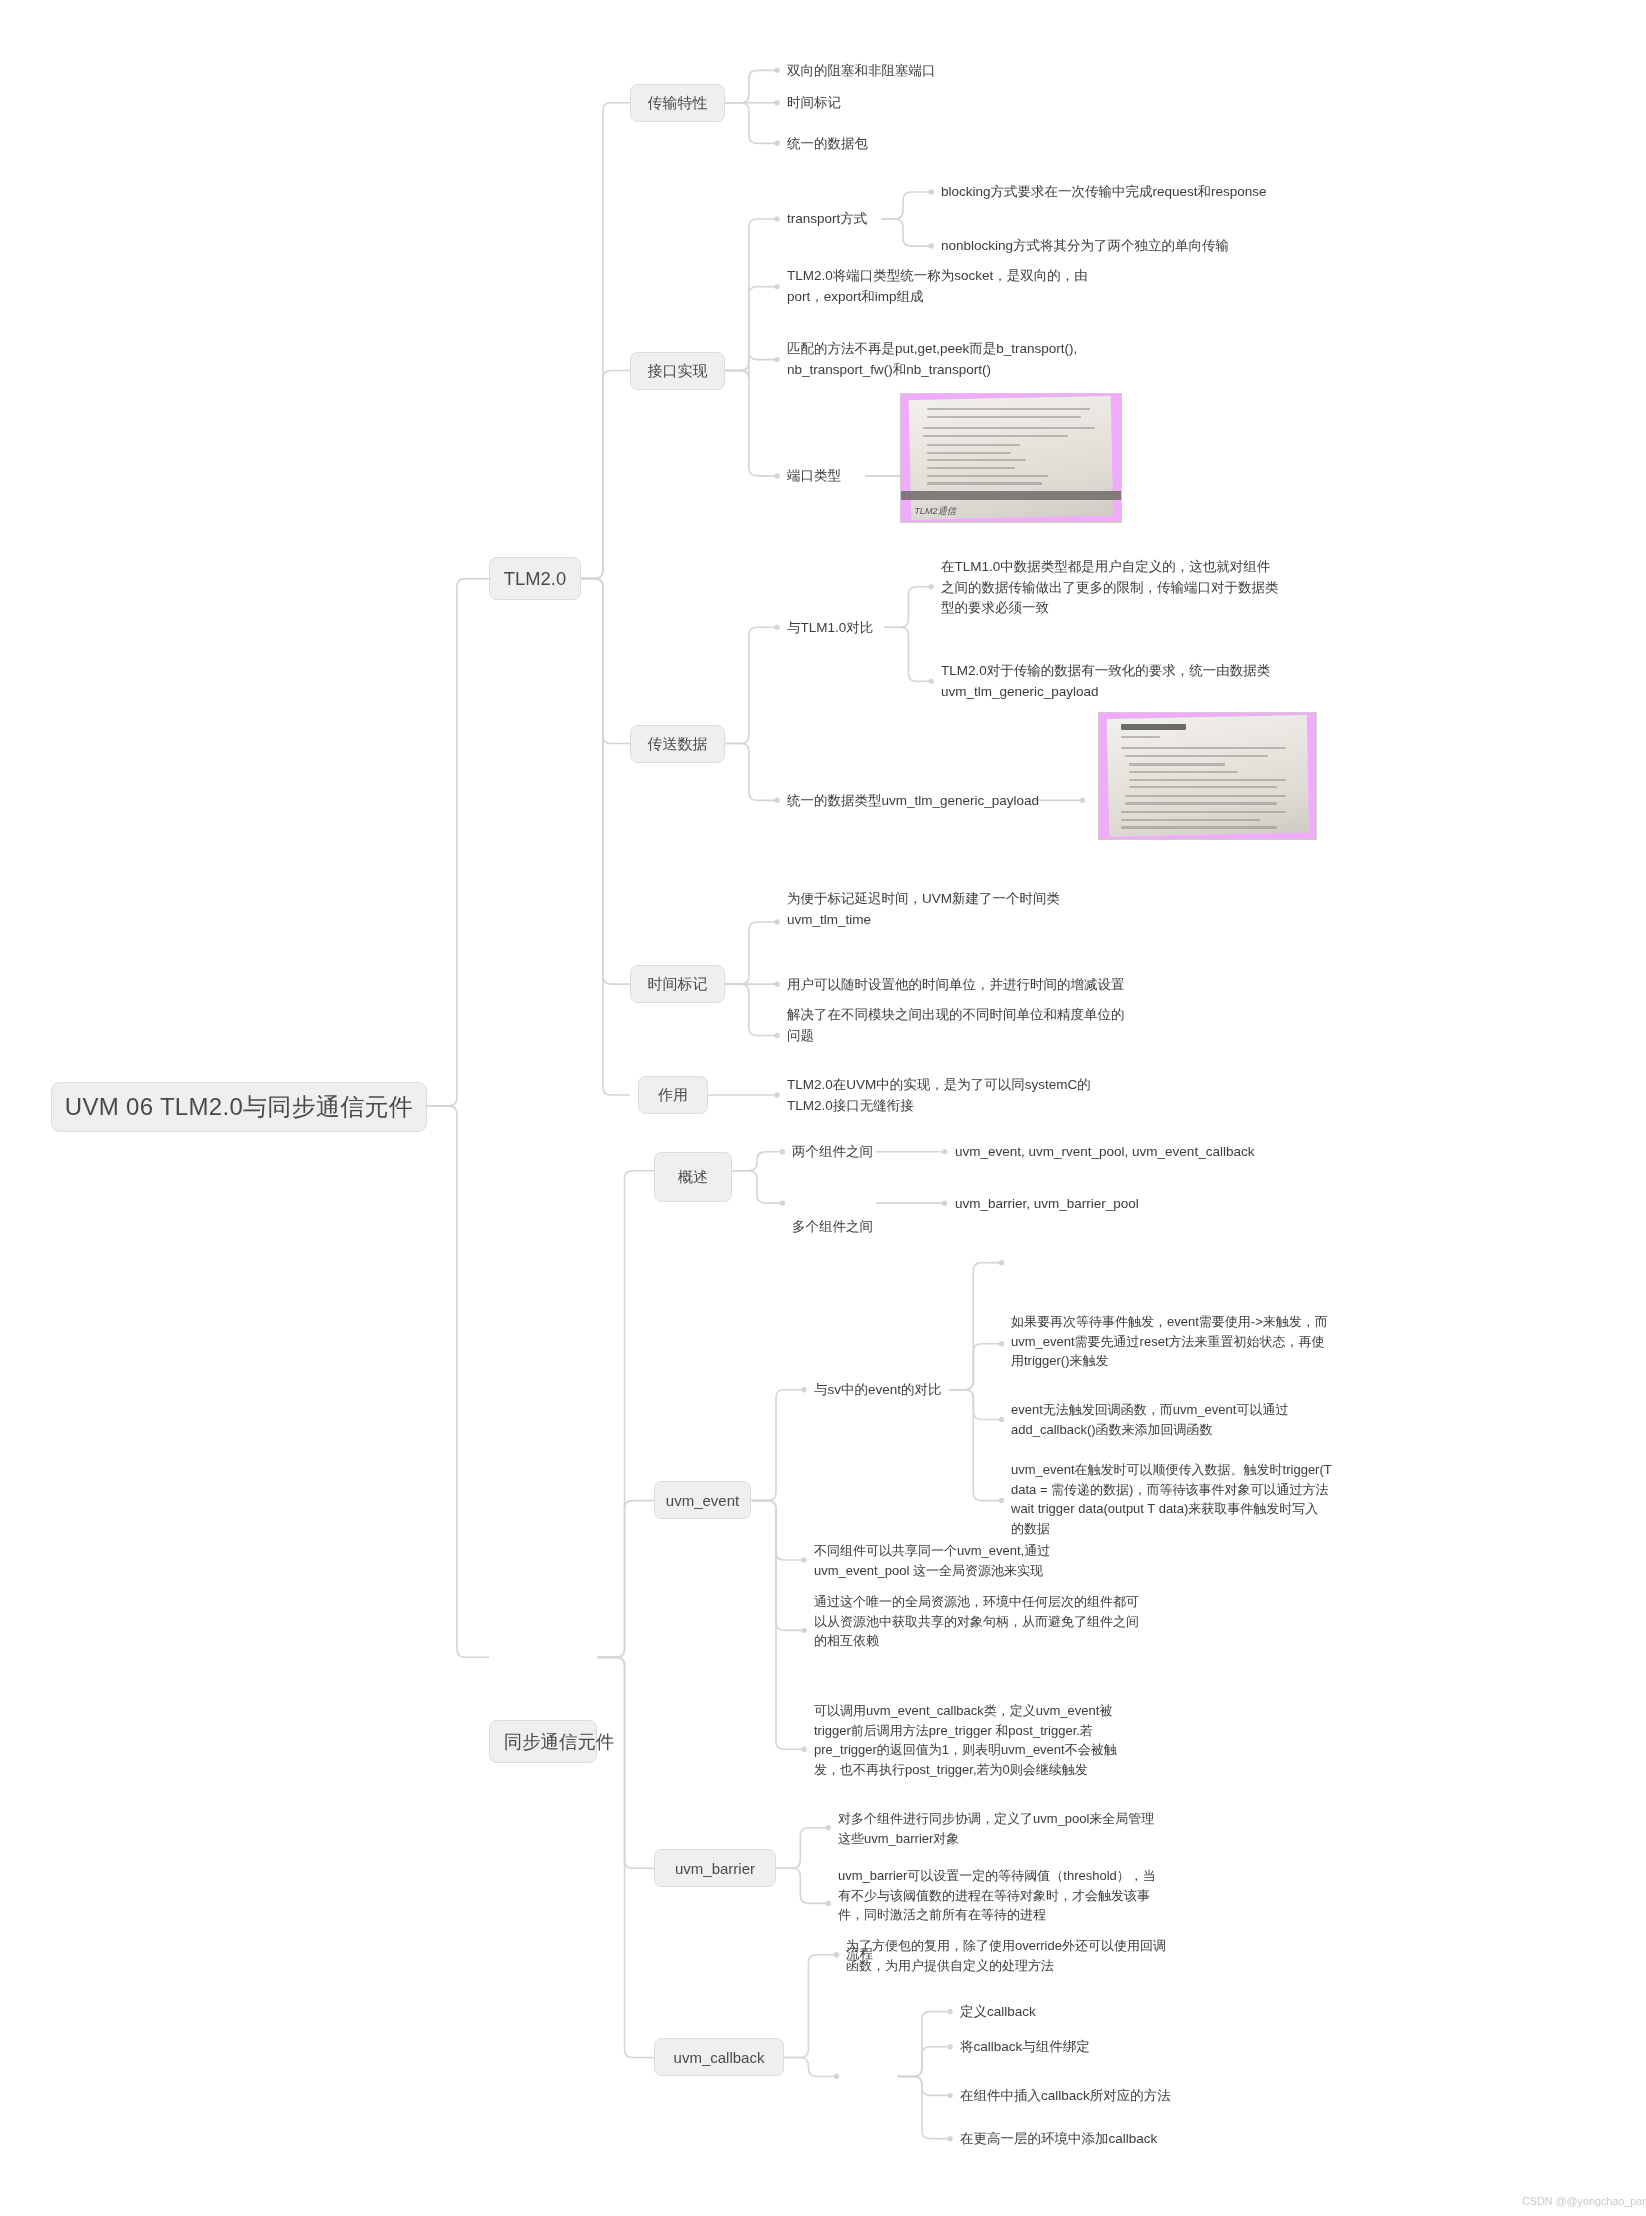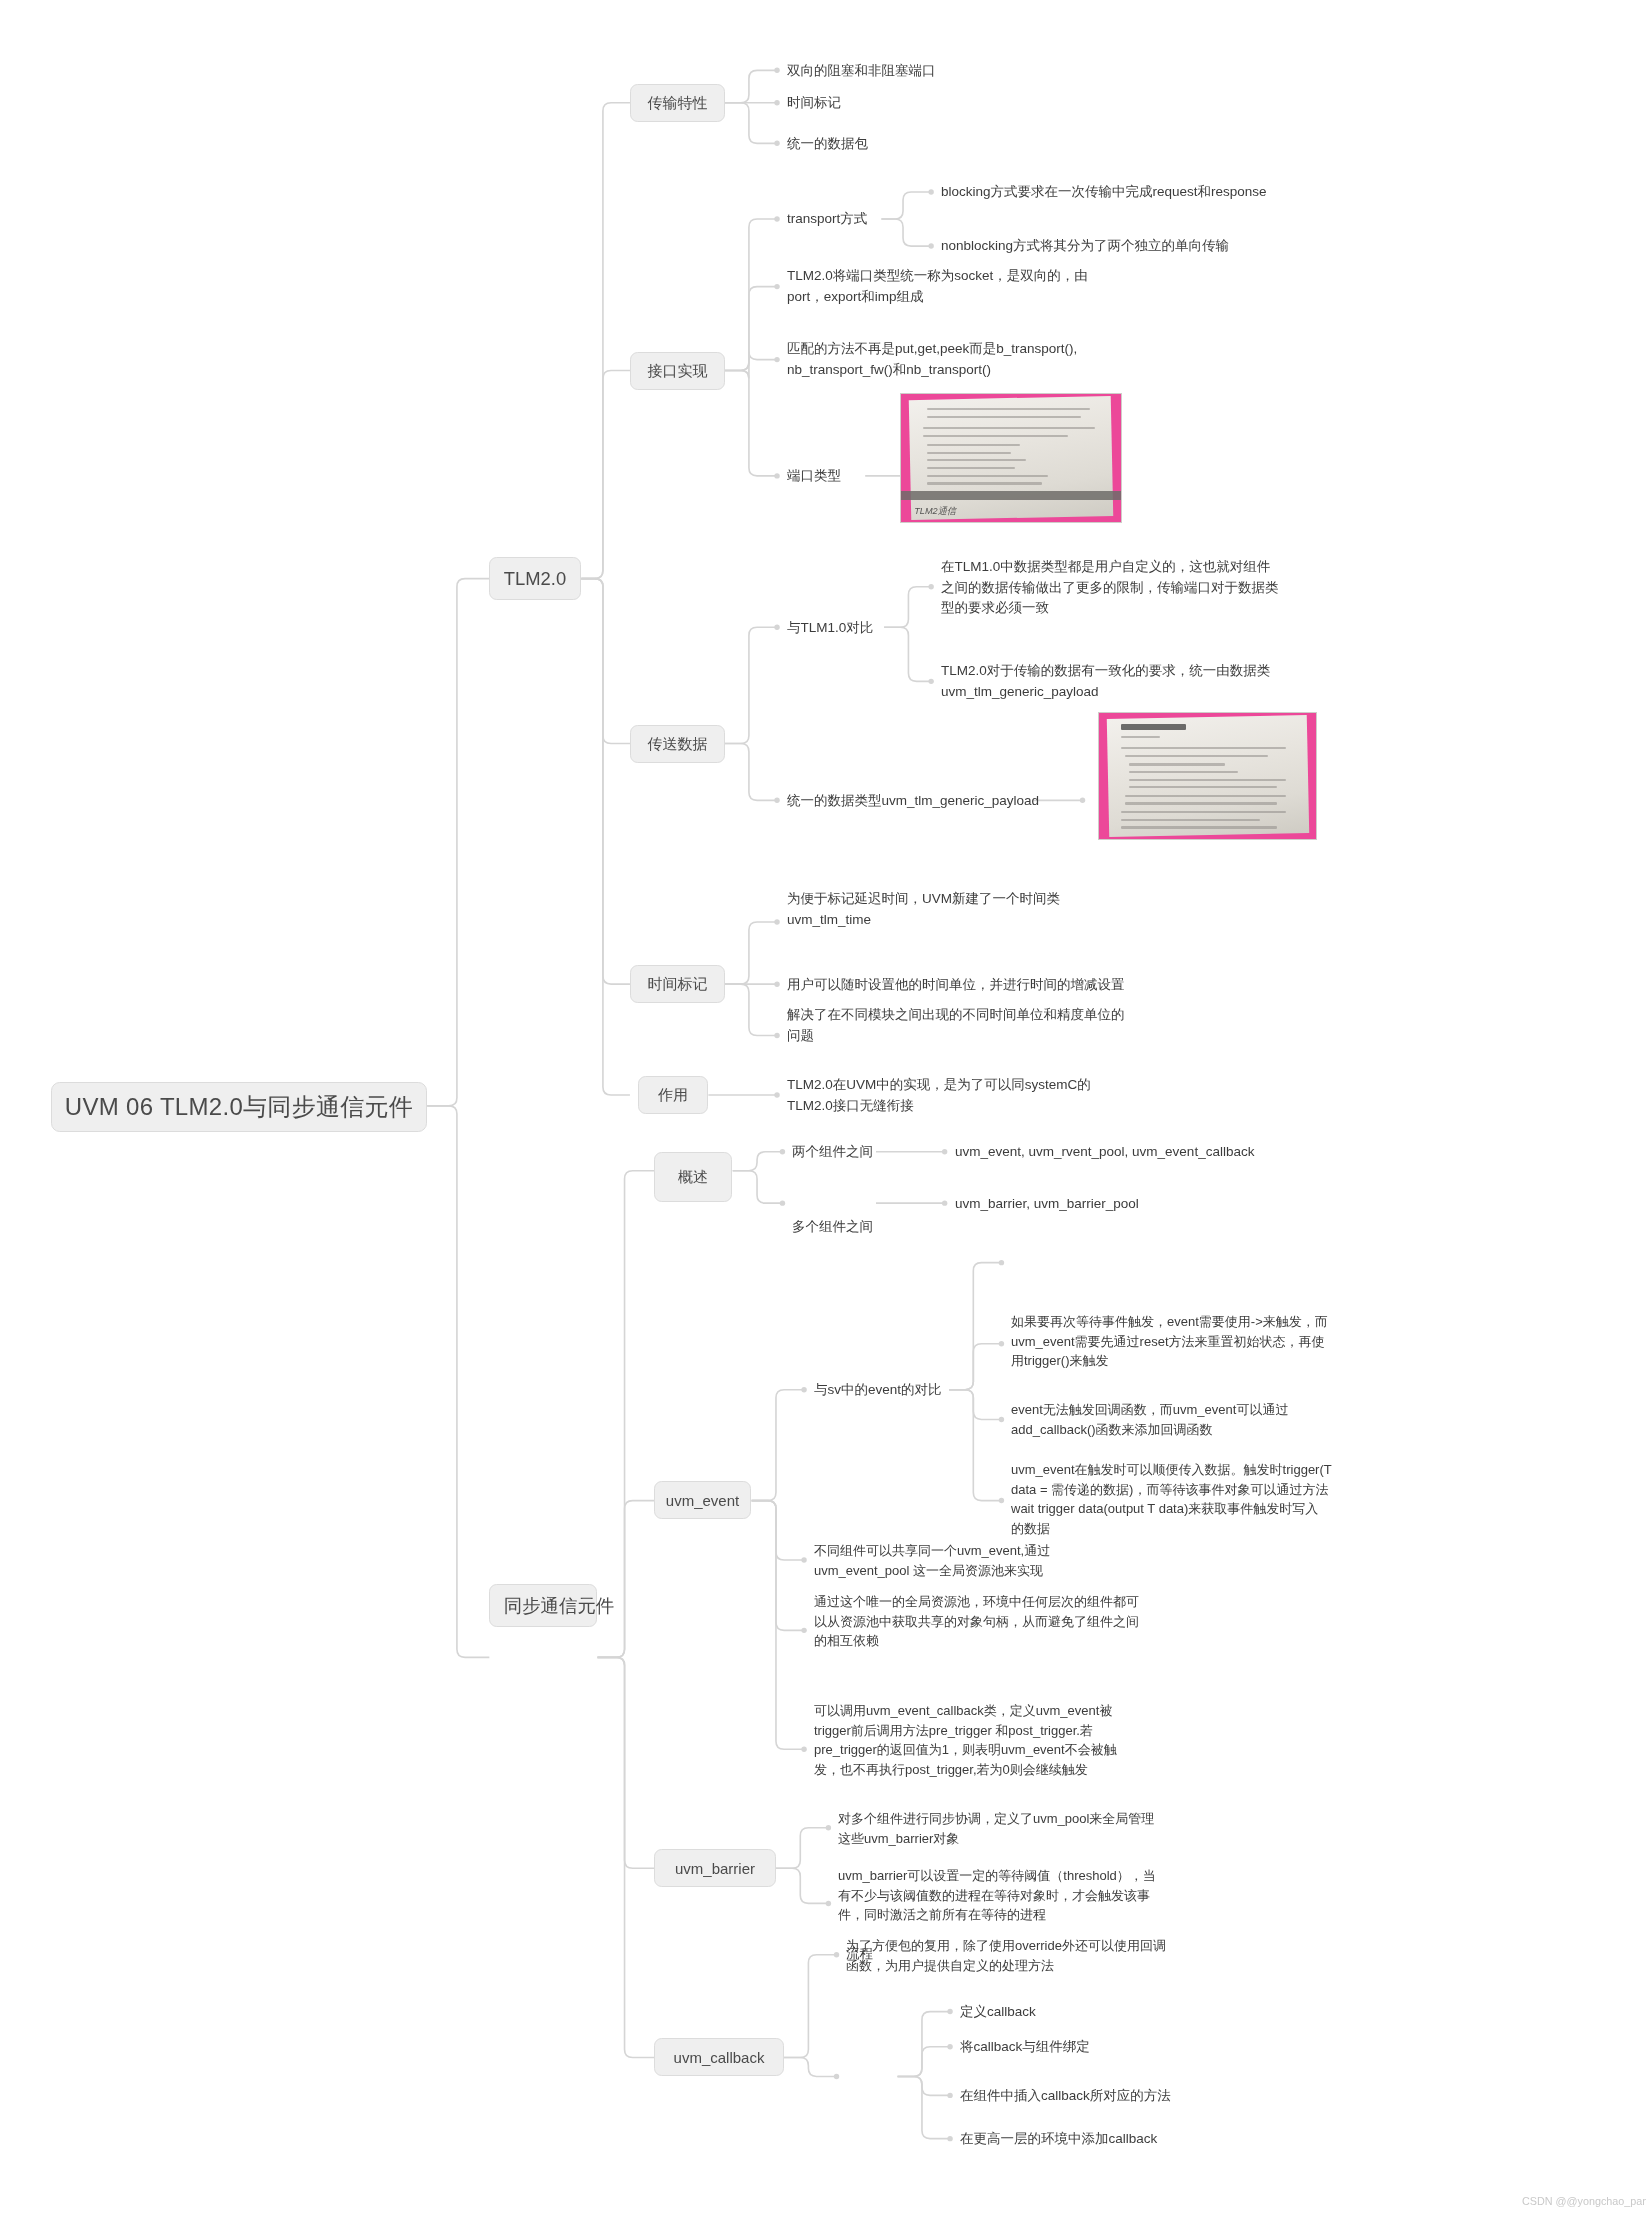--- a/index.html
+++ b/index.html
@@ -48,21 +48,21 @@
     line-height:20.6px;
     white-space:pre-line;
   }
   .leaf.small{font-size:13px;line-height:19.5px;}
 
   
   .photo{
     position:absolute;
     box-sizing:border-box;
     overflow:hidden;
-    background:#ec4899;
+    background:#f0abfc;
     border:0.5px solid #cfcdc9;
   }
   .photo .sheet{
     position:absolute;
     left:4%;top:3%;width:92%;height:94%;
     background:linear-gradient(171deg,#f2f0ec 0%,#e8e5df 38%,#dedbd4 72%,#cfccc4 100%);
     transform:rotate(-1.2deg);
   }
   .photo .ln{
     position:absolute;
@@ -297,21 +297,21 @@
   <div class="leaf" style="left:787px;top:975px;width:400px;">用户可以随时设置他的时间单位，并进行时间的增减设置</div>
   <div class="leaf" style="left:787px;top:1005px;width:400px;">解决了在不同模块之间出现的不同时间单位和精度单位的
 问题</div>
 
   <div class="node lvl2" style="left:638px;top:1076px;width:70px;height:38px;">
     <span>作用</span>
   </div>
   <div class="leaf" style="left:787px;top:1075px;width:389px;">TLM2.0在UVM中的实现，是为了可以同systemC的
 TLM2.0接口无缝衔接</div>
 
-  <div class="node lvl1" style="left:489px;top:1584px;width:108px;height:43px;padding-left:44px;">
+  <div class="node lvl1" style="left:489px;top:1720px;width:108px;height:43px;padding-left:44px;">
     <span>同步通信元件</span>
   </div>
 
   <div class="node lvl2" style="left:654px;top:1152px;width:78px;height:50px;">
     <span>概述</span>
   </div>
   <div class="leaf" style="left:792px;top:1142px;width:162px;">两个组件之间</div>
   <div class="leaf" style="left:955px;top:1142px;width:487px;">uvm_event, uvm_rvent_pool, uvm_event_callback</div>
   <div class="leaf" style="left:792px;top:1194px;width:162px;margin-top:23px;">多个组件之间</div>
   <div class="leaf" style="left:955px;top:1194px;width:487px;">uvm_barrier, uvm_barrier_pool</div>

